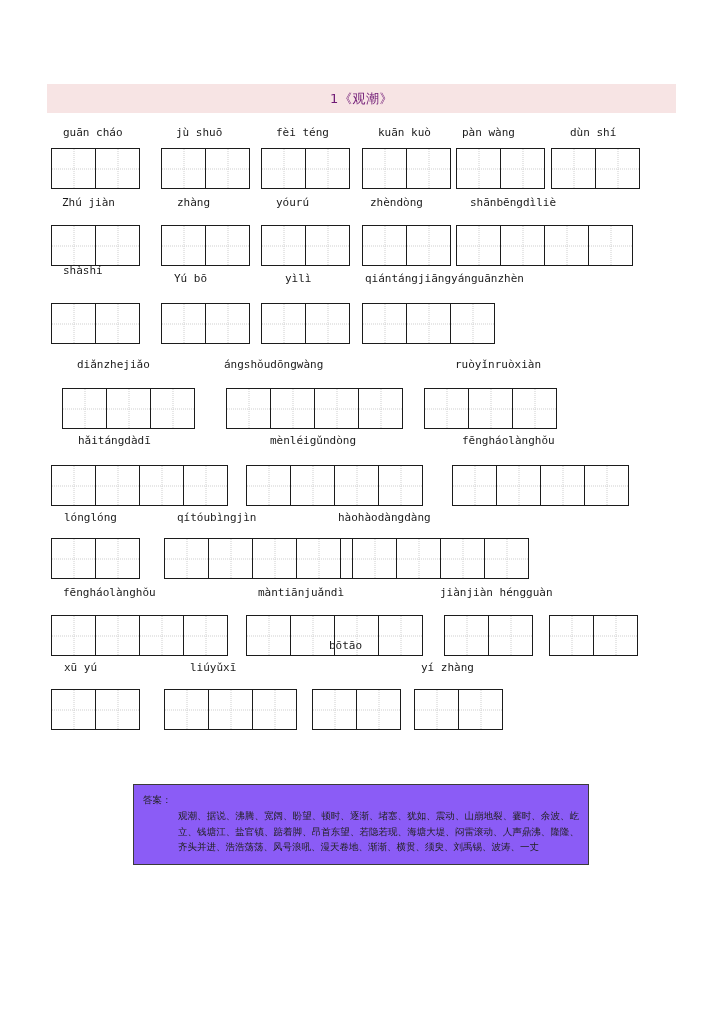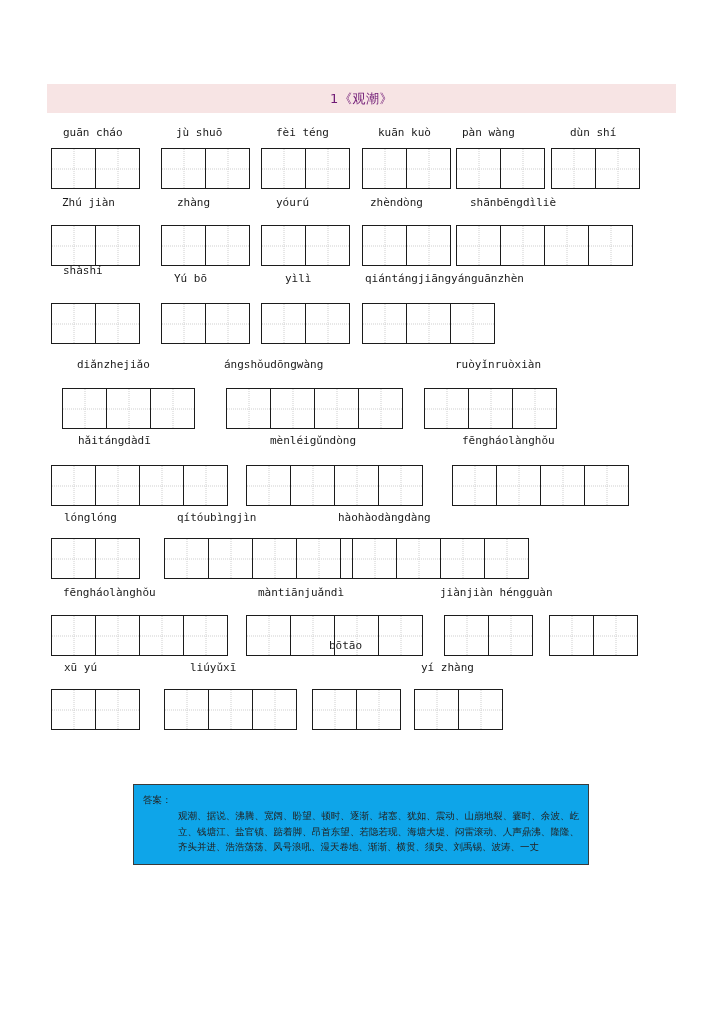--- a/index.html
+++ b/index.html
@@ -100,21 +100,21 @@
     transform: translateY(-0.5px);
   }
 
   
   .answer-box {
     position: absolute;
     left: 133px;
     top: 784px;
     width: 456px;
     border: 1.3px solid #3a3a3a;
-    background: #0ea5e9;
+    background: #8b5cf6;
     padding: 7px 9px 9px 9px;
     box-sizing: border-box;
   }
   .answer-title {
     font-family: "DejaVu Sans", sans-serif;
     font-size: 9.5px;
     color: #222;
     line-height: 15px;
     margin-bottom: 1px;
   }

